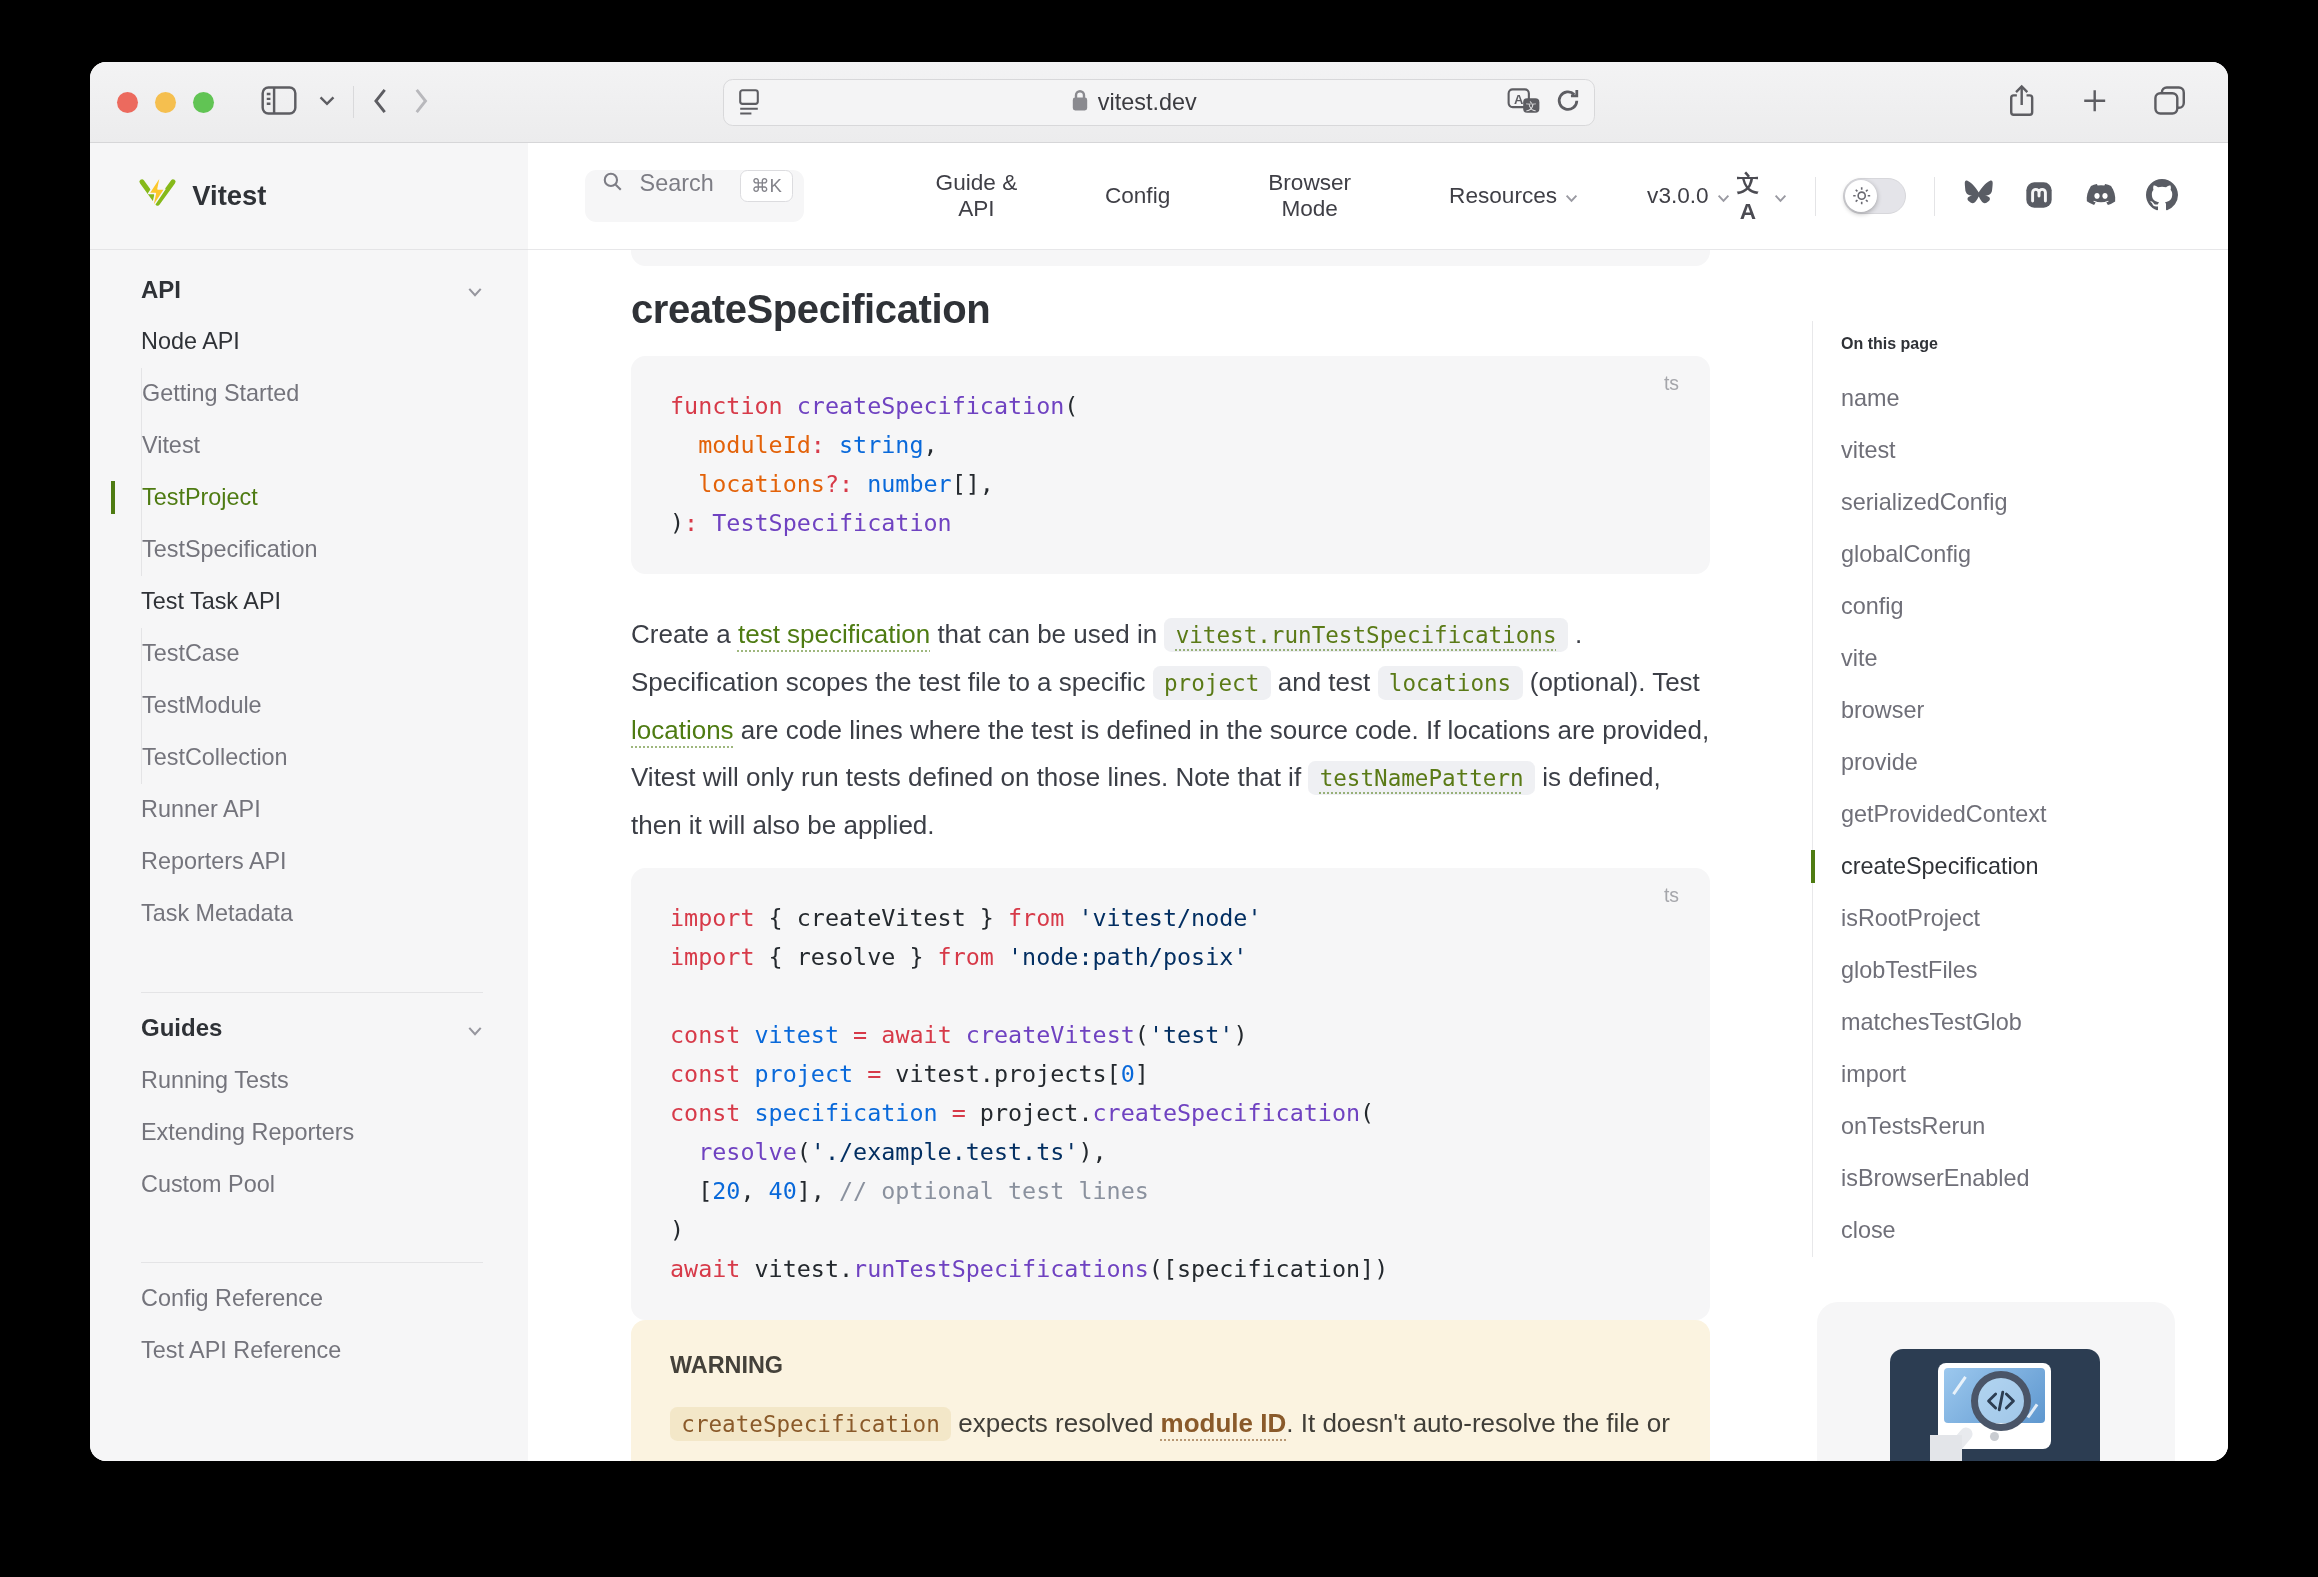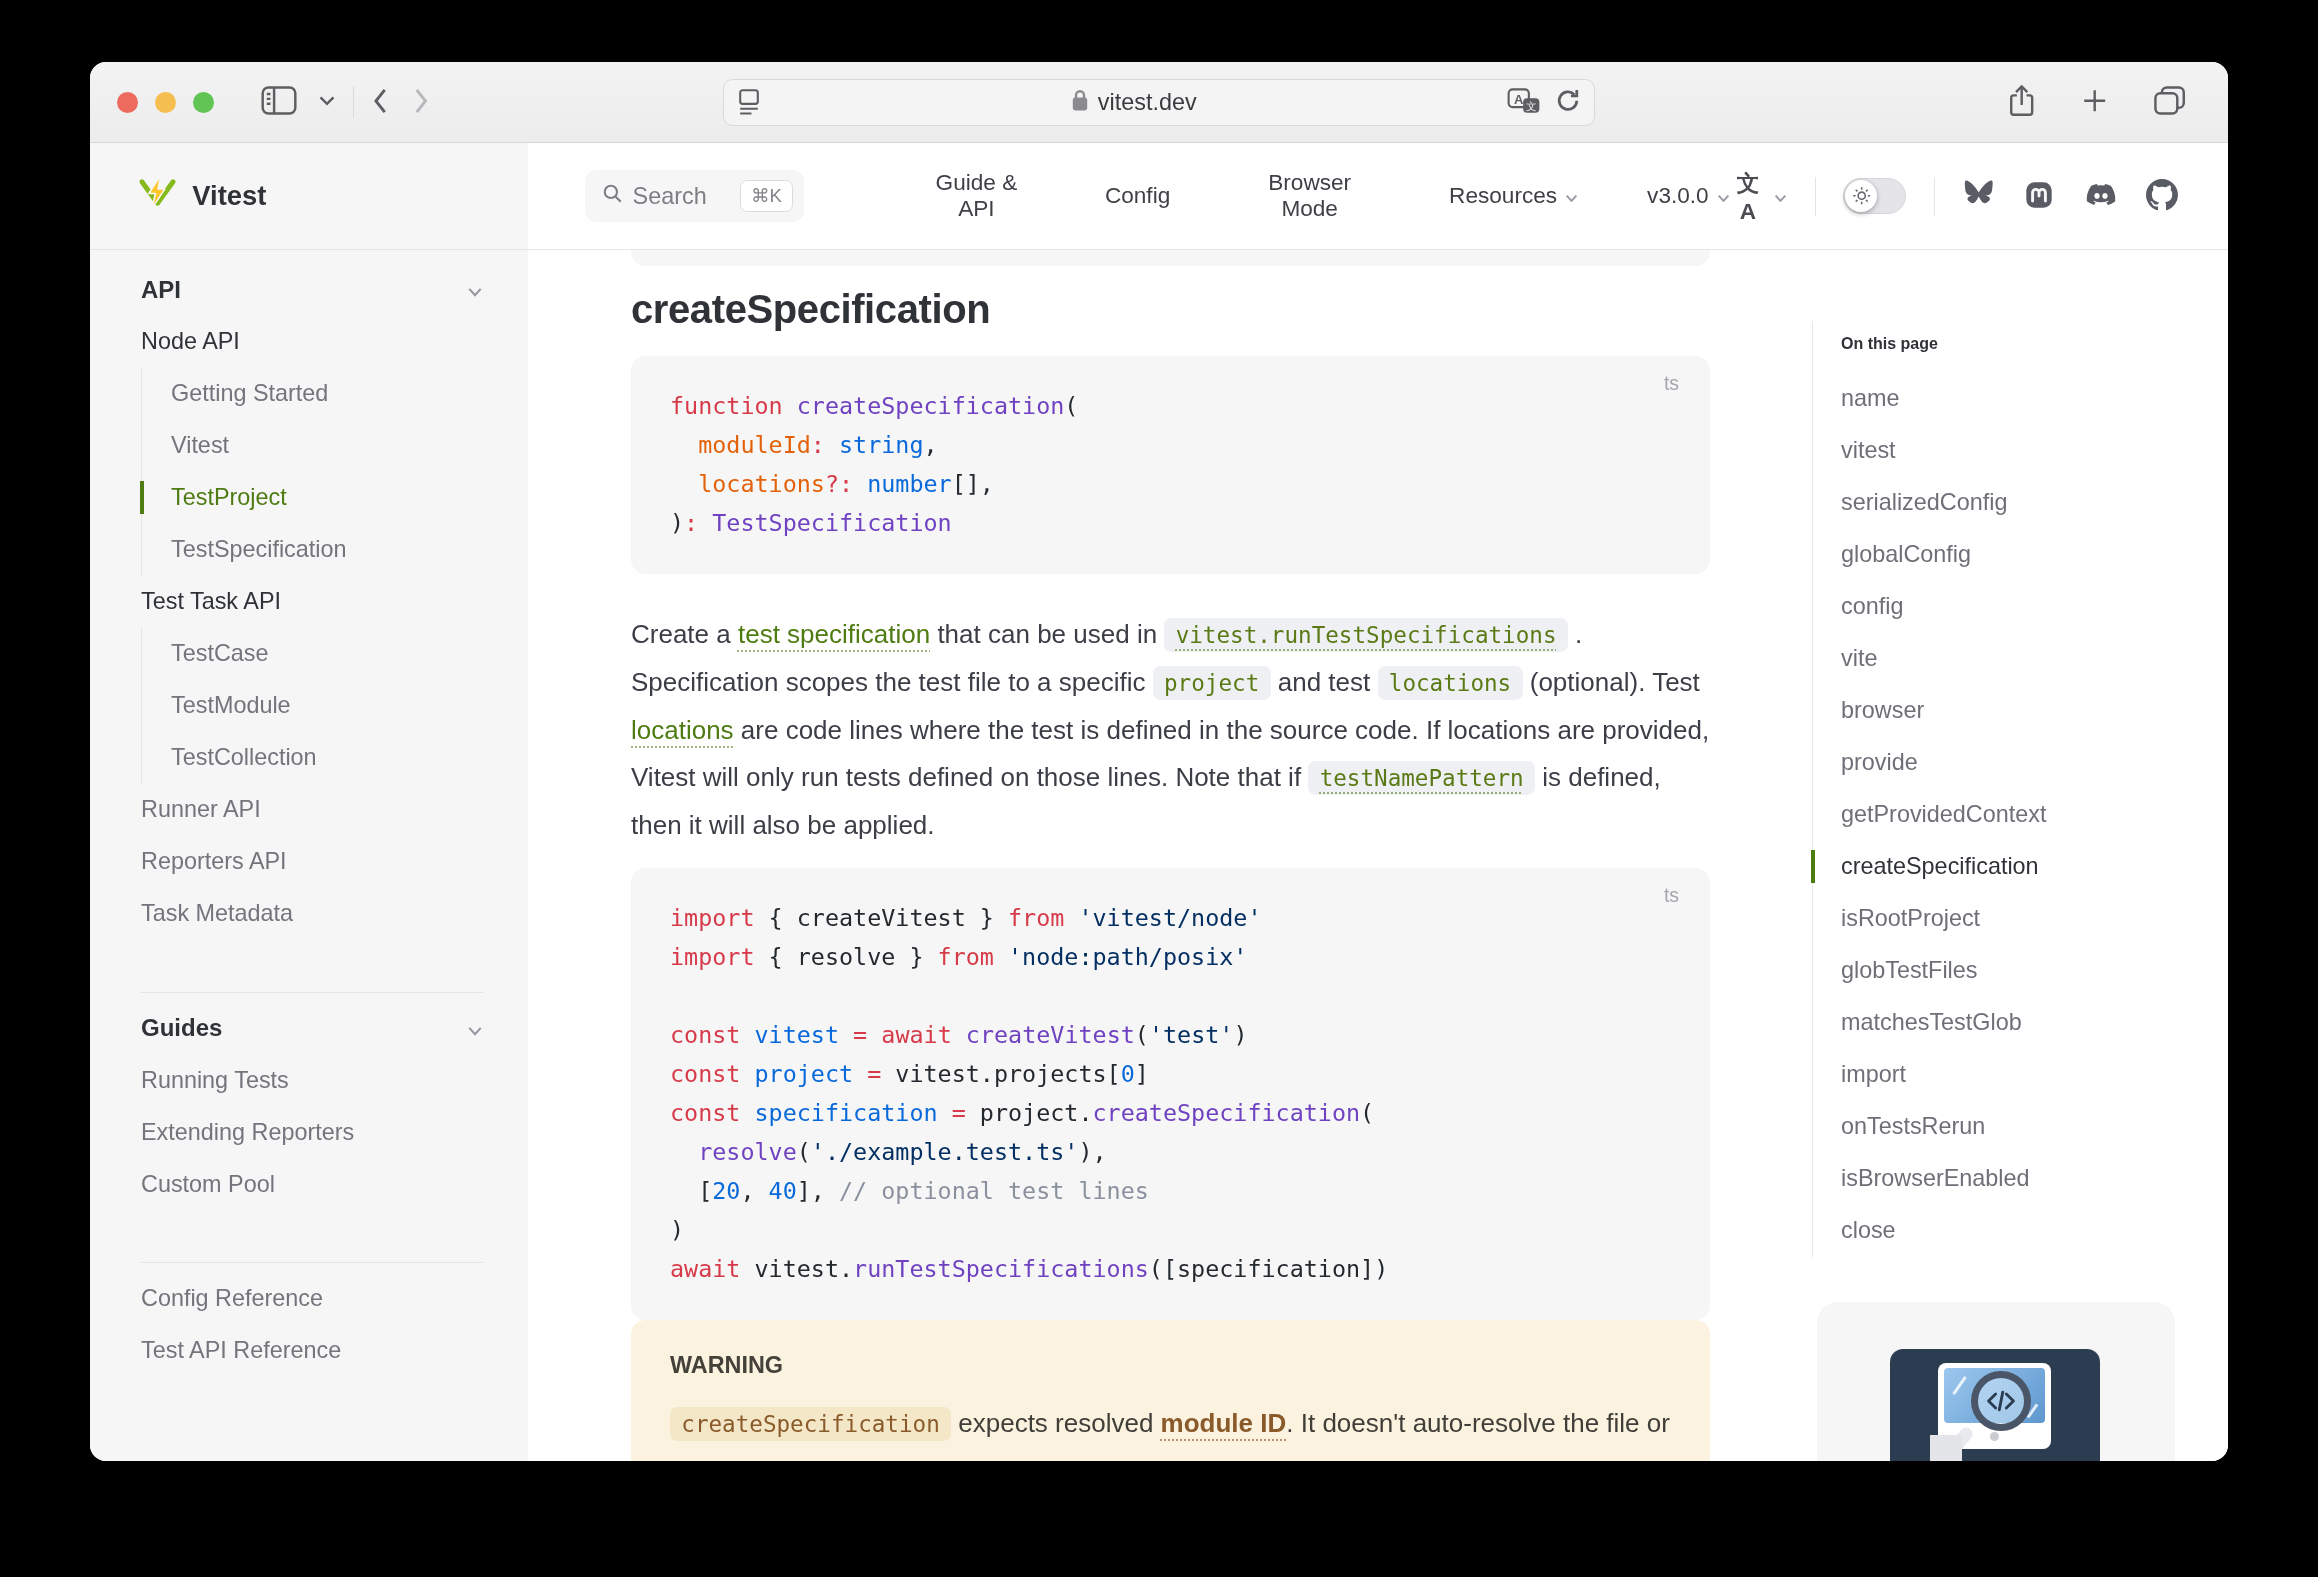--- a/index.html
+++ b/index.html
@@ -17,29 +17,29 @@
 .url-right{display:flex;align-items:center;gap:14.5px;color:#5d5d62}
 .tb-right{margin-left:auto;display:flex;align-items:center;gap:24px;padding-right:3.2px}
 
 .chrome-body{display:flex;height:1318px}
 .sidebar{width:438px;flex:none;background:#f6f6f7;display:flex;flex-direction:column}
 .logo-row{height:107px;flex:none;display:flex;align-items:center;gap:15.3px;padding-left:48px;border-bottom:0.8px solid #e4e4e6;font-size:27.4px;font-weight:700;color:#2f3237;cursor:pointer}
 .sb-nav{padding:13.7px 45px 0 51px;font-size:23.4px}
 .sb-header{height:52px;display:flex;align-items:center;justify-content:space-between;font-size:24px;font-weight:700;color:#2f3237;cursor:pointer}
 .sb-header .chev{color:#96969e}
 .sb-group{height:52px;display:flex;align-items:center;color:#2f3237;font-weight:500}
-.sb-sub{border-left:1.6px solid #e4e4e6;padding-left:29px}
+.sb-sub{border-left:1.6px solid #e4e4e6;}
 .sb-item{height:52px;display:flex;align-items:center;color:#74747c;cursor:pointer;position:relative}
 .sb-sub .sb-item.active{color:var(--brand);font-weight:500}
 .sb-sub .sb-item.active::before{content:"";position:absolute;left:-31px;top:9.7px;bottom:9.7px;width:4px;background:var(--brand)}
 .sb-divider{height:0.8px;background:#e4e4e6;margin:52px 0 9.7px}
 
 .main{flex:1;position:relative;background:#fff}
 .navbar{height:107px;border-bottom:0.8px solid #e7e7e9;display:flex;align-items:center;padding:0 50px 0 57px}
-.search{width:221px;height:52px;border:none;border-radius:11.3px;background:#f6f6f7;display:flex;align-items:center;gap:9px;padding:0 11.3px 0 16px;color:#7d7d85;font-size:23.4px;cursor:pointer}
+.search{width:221px;height:52px;border:none;border-radius:11.3px;background:#f6f6f7;display:flex;align-items:flex-start;gap:16px;padding:0 11.3px 0 16px;color:#7d7d85;font-size:23.4px;cursor:pointer}
 .kbd{margin-left:auto;border:0.8px solid #dcdcdf;background:#fff;border-radius:7.3px;padding:4px 9.7px;font-size:18.6px;color:#83838a}
 .nav-links{display:flex;gap:69px;margin-left:113px;font-size:22.6px;font-weight:500;color:#3f3f46;align-items:center}
 .nav-link{display:flex;align-items:center;gap:8px;cursor:pointer;background:none;border:none;font:inherit;color:inherit}
 .nav-link .chev{color:#9a9aa2}
 .nav-right{margin-left:auto;display:flex;align-items:center;gap:27.4px}
 .vdiv{width:0.8px;height:39px;background:#e4e4e6}
 .lang{display:flex;align-items:center;gap:8px;color:#4b4b52;font-size:22.6px;font-weight:600;cursor:pointer;background:none;border:none}
 .toggle{width:66px;height:36px;border-radius:18.6px;background:#e4e4e9;border:0.8px solid #d7d7db;position:relative;cursor:pointer}
 .knob{position:absolute;left:1.6px;top:0.8px;width:32px;height:32px;border-radius:50%;background:#fff;box-shadow:0 1.6px 4.8px rgba(0,0,0,.3);display:flex;align-items:center;justify-content:center;color:#6a6a72}
 .social{color:#595c64;background:none;border:none;display:flex;cursor:pointer}

